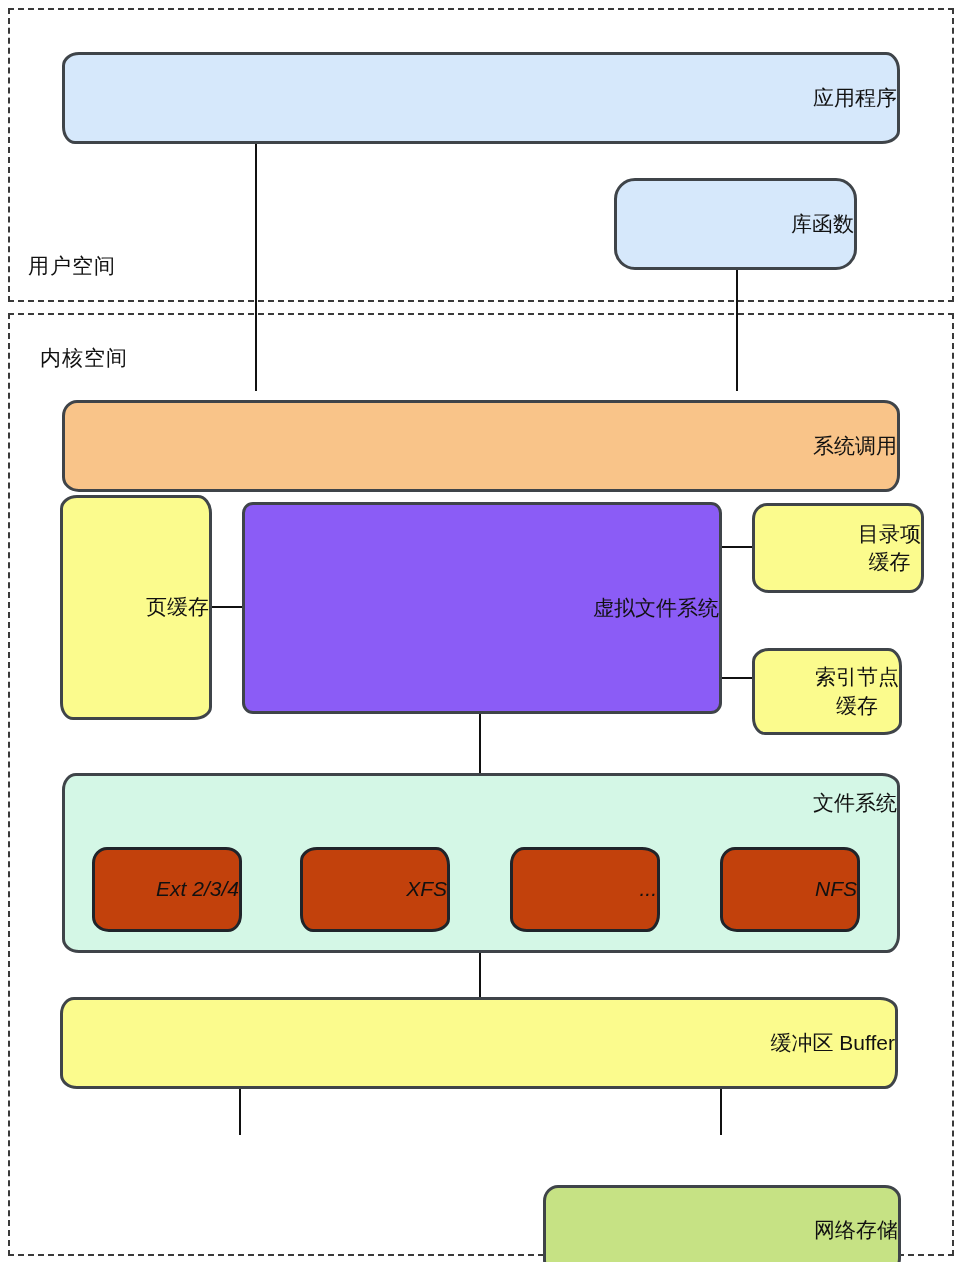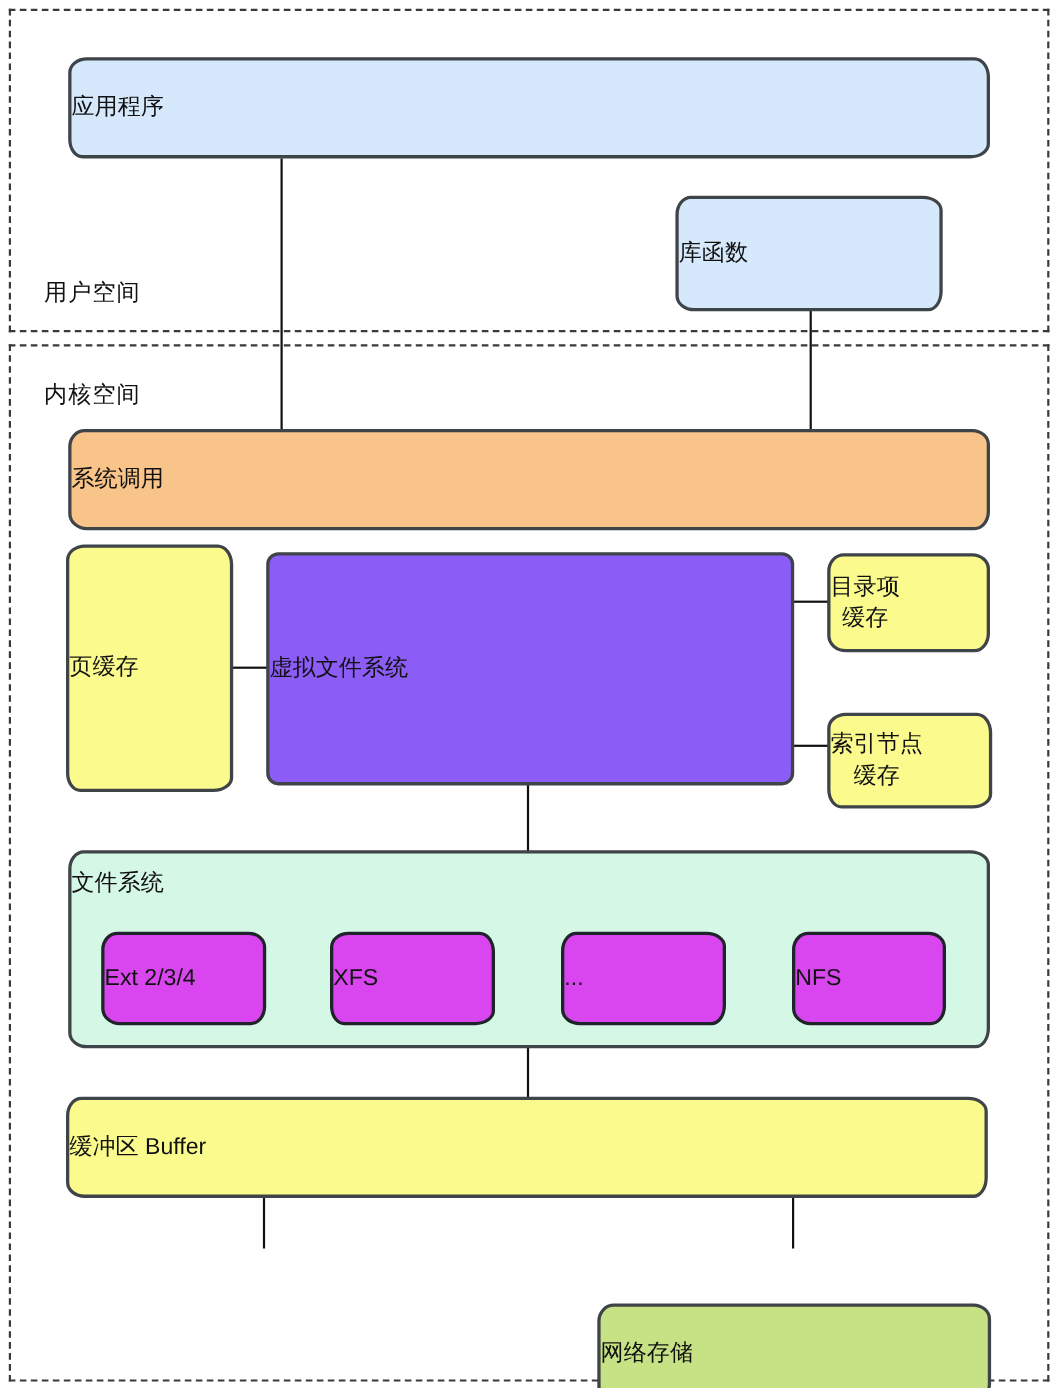--- a/index.html
+++ b/index.html
@@ -29,37 +29,37 @@
     color: #111;
     letter-spacing: 1px;
   }
   
   .box {
     position: absolute;
     box-sizing: border-box;
     border: 3px solid #3f4449;
     display: flex;
     align-items: center;
-    justify-content: flex-start;
+    justify-content: flex-end;
     text-align: center;
     font-size: 21px;
     color: #111;
     line-height: 1.35;
     white-space: pre-line;
   }
   
   .r1 { border-radius: 17px 14px 18px 13px / 14px 18px 13px 17px; }
   .r2 { border-radius: 14px 18px 13px 17px / 17px 13px 18px 14px; }
   .r3 { border-radius: 15px 16px 14px 17px / 16px 14px 17px 15px; }
   .blue   { background: #d6e8fb; }
   .orange { background: #f9c489; }
   .yellow { background: #fbfb8d; }
   .pink   { background: #8b5cf6; border-radius: 11px; }
   .mint   { background: #d4f7e6; }
-  .aqua   { background: #d946ef; border-color: #20242a; }
+  .aqua   { background: #c2410c; border-color: #20242a; font-style: italic; }
   .lime   { background: #c6e284; }
   
   .fs-container {
     align-items: flex-start;
     padding-top: 13px;
   }
   
   .conn {
     position: absolute;
     background: #111;
@@ -68,53 +68,53 @@
   .conn.h { height: 2px; }
 </style>
 </head>
 <body>
 
 <div class="canvas">
 
   <div class="region" style="left:8px; top:8px; width:946px; height:294px;"></div>
   <div class="region" style="left:8px; top:313px; width:946px; height:943px;"></div>
 
-  <span class="region-label" style="left:40px; top:252px;">用户空间</span>
+  <span class="region-label" style="left:28px; top:252px;">用户空间</span>
   <span class="region-label" style="left:40px; top:344px;">内核空间</span>
 
   <div class="conn v" style="left:255px; top:144px; height:247px;"></div>
   <div class="conn v" style="left:736px; top:269px; height:122px;"></div>
   <div class="conn h" style="left:210px; top:606px; width:34px;"></div>
   <div class="conn h" style="left:720px; top:546px; width:34px;"></div>
   <div class="conn h" style="left:720px; top:677px; width:34px;"></div>
   <div class="conn v" style="left:479px; top:712px; height:63px;"></div>
   <div class="conn v" style="left:479px; top:951px; height:48px;"></div>
   <div class="conn v" style="left:239px; top:1087px; height:48px;"></div>
   <div class="conn v" style="left:720px; top:1087px; height:48px;"></div>
 
   <div class="box blue r1" style="left:62px; top:52px; width:838px; height:92px;">
     <span>应用程序</span>
   </div>
-  <div class="box blue r2" style="left:614px; top:178px; width:243px; height:105px;">
+  <div class="box blue r2" style="left:614px; top:178px; width:243px; height:92px;border-radius:21px;">
     <span>库函数</span>
   </div>
 
-  <div class="box orange r3" style="left:62px; top:390px; width:838px; height:92px;">
+  <div class="box orange r3" style="left:62px; top:400px; width:838px; height:92px;">
     <span>系统调用</span>
   </div>
 
   <div class="box yellow r1" style="left:60px; top:495px; width:152px; height:225px;">
     <span>页缓存</span>
   </div>
 
   <div class="box pink r2" style="left:242px; top:502px; width:480px; height:212px;">
     <span>虚拟文件系统</span>
   </div>
 
-  <div class="box yellow r3" style="left:752px; top:503px; width:148px; height:90px;">
+  <div class="box yellow r3" style="left:752px; top:503px; width:172px; height:90px;">
     <span>目录项
 缓存</span>
   </div>
   <div class="box yellow r1" style="left:752px; top:634px; width:150px; height:87px;margin-top:14px;">
     <span>索引节点
 缓存</span>
   </div>
 
   <div class="box mint r2 fs-container" style="left:62px; top:773px; width:838px; height:180px;">
     <span>文件系统</span>

